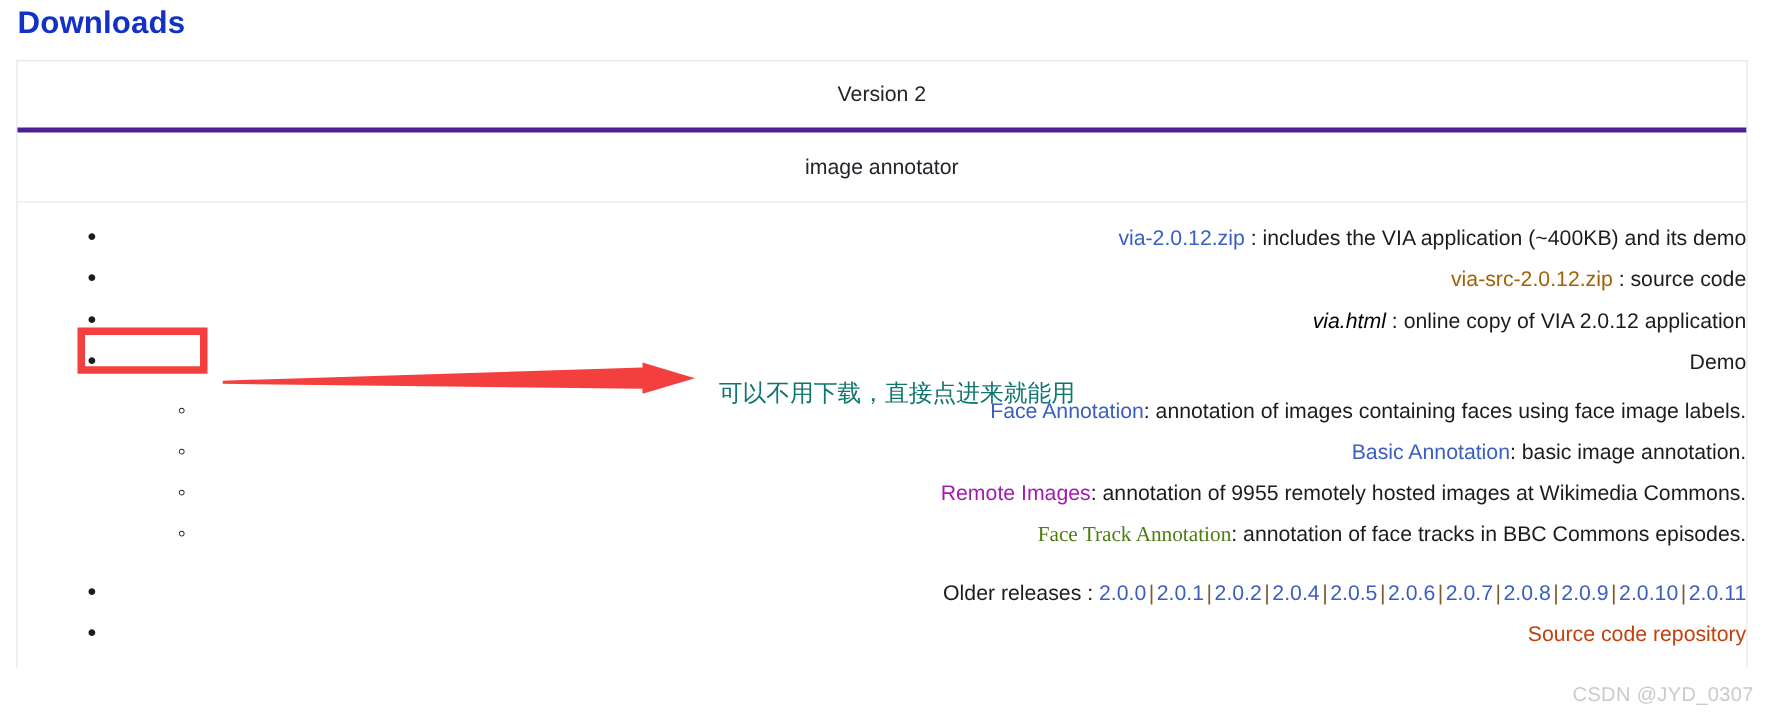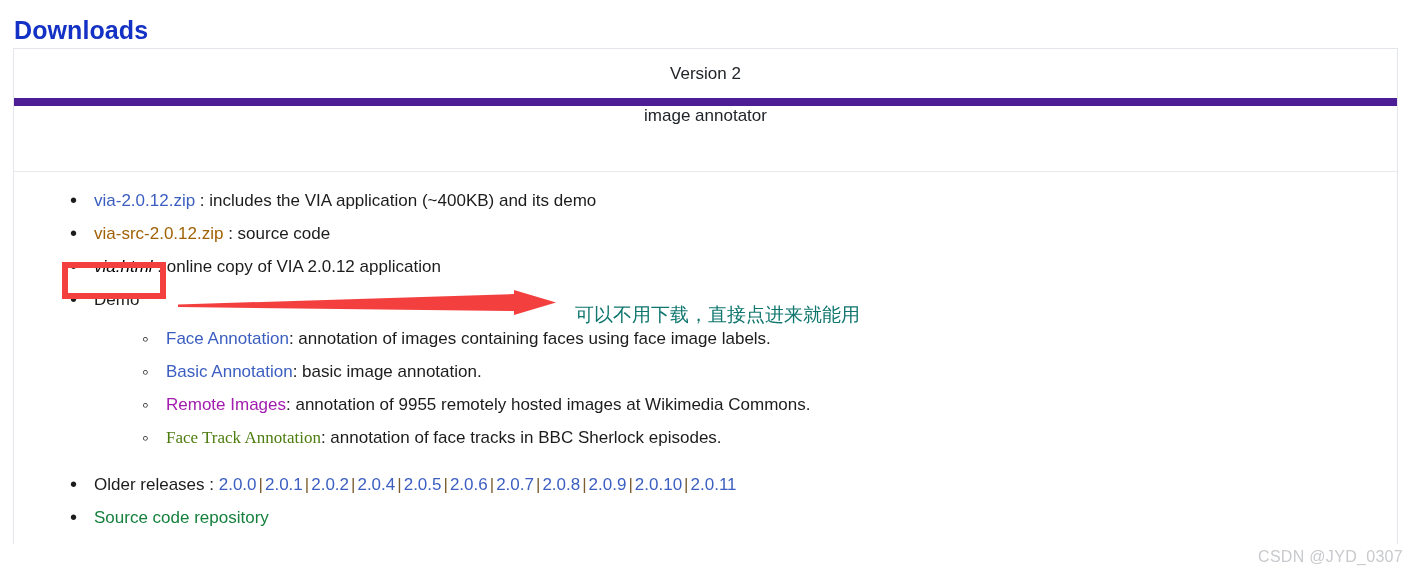--- a/index.html
+++ b/index.html
@@ -10,21 +10,21 @@
   body {
     width: 1413px; height: 572px;
     font-family: "Liberation Sans", sans-serif;
     color: #1c1c1c;
     position: relative;
     overflow: hidden;
   }
 
   #page-title {
     position: absolute;
-    left: 14px; top: 16px;
+    left: 14px; top: 4px;
     font-size: 25px;
     font-weight: bold;
     color: #1331c4;
     letter-spacing: 0.1px;
   }
 
   #downloads-table {
     position: absolute;
     left: 13px; top: 48px;
     width: 1385px;
@@ -34,25 +34,26 @@
   }
 
   .table-row {
     width: 100%;
   }
   .row-version {
     height: 57px;
     display: flex;
     align-items: center;
     justify-content: center;
-    border-bottom: 8px solid #4c1d95;
+    border-bottom: 4px solid #4c1d95;
   }
   .row-subtitle {
-    height: 66px;
+    height: 56px;
     display: flex;
+    align-items: center;
     justify-content: center;
     border-bottom: 1px solid #e7e9ec;
   }
   .cell-text {
     font-size: 17px;
     color: #212529;
   }
 
   .row-body {
     min-height: 372px;
@@ -64,20 +65,21 @@
     margin: 0;
     padding: 12px 0 0 56px;
     list-style: none;
   }
   ul.lvl1 > li {
     position: relative;
     font-size: 17px;
     line-height: 33px;
     color: #1c1c1c;
     padding-left: 24px;
+    text-align: right;
   }
   ul.lvl1 > li::before {
     content: "•";
     position: absolute;
     left: 0; top: 0;
     font-size: 20px;
     line-height: 33px;
     color: #1c1c1c;
   }
   li.spaced-top { margin-top: 14px; }
@@ -175,31 +177,31 @@
           <li>
             <a class="link" href="#" style="color: rgb(59, 94, 192);">Face Annotation</a><span>: annotation of images containing faces using face image labels.</span>
           </li>
           <li>
             <a class="link" href="#" style="color: rgb(59, 94, 192);">Basic Annotation</a><span>: basic image annotation.</span>
           </li>
           <li>
             <a class="link" href="#" style="color: #a21caf;">Remote Images</a><span>: annotation of 9955 remotely hosted images at Wikimedia Commons.</span>
           </li>
           <li>
-            <a class="link" href="#" style="color: #4d7c0f; font-family: Liberation Serif, serif;">Face Track Annotation</a><span>: annotation of face tracks in BBC Sherlock episodes.</span>
+            <a class="link" href="#" style="color: #4d7c0f; font-family: Liberation Serif, serif;">Face Track Annotation</a><span>: annotation of face tracks in BBC Commons episodes.</span>
           </li>
         </ul>
       </li>
 
       <li class="spaced-top">
         <span>Older releases : </span><span id="older-versions"><a class="link" href="#" style="color: rgb(59, 94, 192);">2.0.0</a><span class="sep">|</span><a class="link" href="#" style="color: rgb(59, 94, 192);">2.0.1</a><span class="sep">|</span><a class="link" href="#" style="color: rgb(59, 94, 192);">2.0.2</a><span class="sep">|</span><a class="link" href="#" style="color: rgb(59, 94, 192);">2.0.4</a><span class="sep">|</span><a class="link" href="#" style="color: rgb(59, 94, 192);">2.0.5</a><span class="sep">|</span><a class="link" href="#" style="color: rgb(59, 94, 192);">2.0.6</a><span class="sep">|</span><a class="link" href="#" style="color: rgb(59, 94, 192);">2.0.7</a><span class="sep">|</span><a class="link" href="#" style="color: rgb(59, 94, 192);">2.0.8</a><span class="sep">|</span><a class="link" href="#" style="color: rgb(59, 94, 192);">2.0.9</a><span class="sep">|</span><a class="link" href="#" style="color: rgb(59, 94, 192);">2.0.10</a><span class="sep">|</span><a class="link" href="#" style="color: rgb(59, 94, 192);">2.0.11</a></span>
       </li>
 
       <li>
-        <a class="link" href="#" style="color: #15803d;">Source code repository</a>
+        <a class="link" href="#" style="color: #c2410c;">Source code repository</a>
       </li>
 
     </ul>
   </div>
 
 </div>
 
 <div id="highlight-box" style="border-color: rgb(244, 63, 63);"></div>
 
 <svg id="annotation-arrow" viewBox="0 0 378 30" preserveAspectRatio="none">

